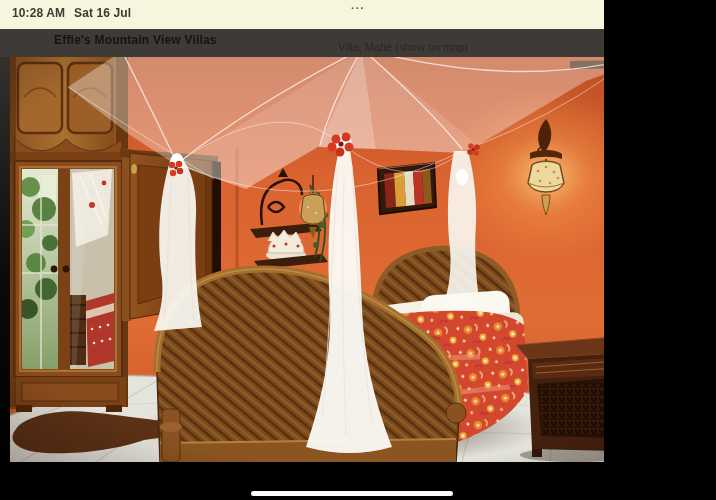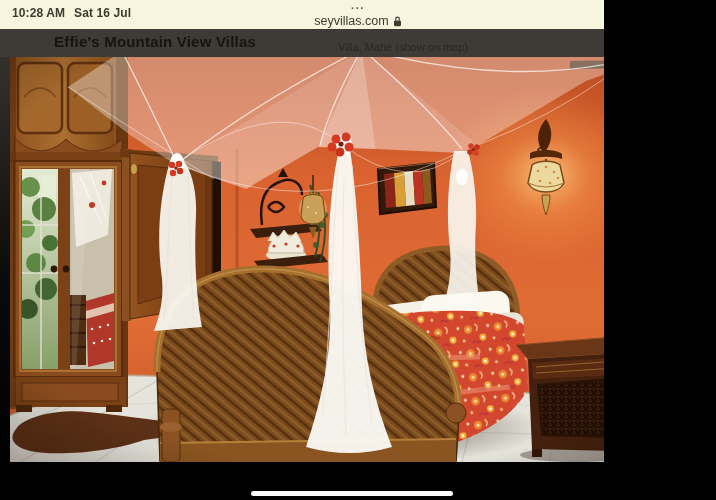--- a/index.html
+++ b/index.html
@@ -11,21 +11,21 @@
   .sb-left .date{font-weight:600;margin-left:9px;}
   .sb-center{position:absolute;left:50%;transform:translateX(-50%);top:0;text-align:center;width:220px;cursor:pointer;}
   .dots{font-size:11px;line-height:10px;color:#55544a;font-weight:700;letter-spacing:1px;margin-top:3px;}
   .domain-row{margin-top:1px;font-size:12.5px;color:#3c3c32;display:flex;align-items:center;justify-content:center;gap:4px;}
   .sb-right{position:absolute;right:10px;top:6px;display:flex;align-items:center;gap:5px;font-size:16px;color:#3b3b31;font-weight:bold;}
   .batt{position:relative;display:inline-block;width:22px;height:11px;border:1px solid #8d8d80;border-radius:3px;background:#e9e7cf;vertical-align:middle;}
   .batt-fill{position:absolute;left:1px;top:1px;bottom:1px;width:40%;background:#3a3a30;border-radius:1.5px;}
   .batt-cap{width:2px;height:4px;background:#8d8d80;border-radius:0 2px 2px 0;margin-left:-4px;}
   
   .strip{position:absolute;top:29px;left:0;width:716px;height:28px;background:#3e3a36;overflow:hidden;}
-  .page-title{position:absolute;left:54px;top:4px;font-size:15px;font-weight:700;color:#17130e;letter-spacing:.2px;white-space:nowrap;}
+  .page-title{position:absolute;left:54px;top:4px;font-size:12px;font-weight:700;color:#17130e;letter-spacing:.2px;white-space:nowrap;}
   .page-subtitle{position:absolute;left:338px;top:12px;font-size:11px;color:#2b2722;white-space:nowrap;}
   
   .photo-row{position:absolute;top:57px;left:0;width:716px;height:405px;
              background:linear-gradient(#34312d,#0a0a0a 55%,#000);}
   .photo{position:absolute;top:57px;left:10px;width:696px;height:405px;overflow:hidden;background:#d95f2e;cursor:pointer;}
   .photo svg{display:block;}
   .caption-bar{position:absolute;top:462px;left:0;width:716px;height:38px;background:#0b0b0b;}
   .caption{margin-top:7px;text-align:center;font-size:12px;color:#d3d3d3;letter-spacing:.3px;}
   .home-indicator{position:absolute;left:251px;top:491px;width:202px;height:5px;border-radius:2.5px;background:#fbfbfb;box-shadow:0 0 2px rgba(0,0,0,.6);}
 </style>
@@ -33,27 +33,20 @@
 <body>
 
 <div class="screen">
 
   <div class="statusbar">
     <div class="sb-left">
       <span>10:28 AM</span><span class="date">Sat 16 Jul</span>
     </div>
     <div class="sb-center">
       <div class="dots">···</div>
-      <div class="domain-row">
-        <span>seyvillas.com</span>
-        <svg width="9" height="11" viewBox="0 0 9 11">
-          <rect x="1" y="4.6" width="7" height="5.6" rx="1.1" fill="#3c3c32"></rect>
-          <path d="M2.7 4.6 V3 a1.8 1.8 0 0 1 3.6 0 V4.6" fill="none" stroke="#3c3c32" stroke-width="1.2"></path>
-        </svg>
-      </div>
     </div>
     <div class="sb-right">
       <svg width="16" height="12" viewBox="0 0 16 12">
         <path d="M8 11 L5.7 8.6 a3.4 3.4 0 0 1 4.6 0 Z" fill="#3b3b31"></path>
         <path d="M3.7 6.4 a6.2 6.2 0 0 1 8.6 0" stroke="#3b3b31" fill="none" stroke-width="1.5"></path>
         <path d="M1.3 3.9 a9.6 9.6 0 0 1 13.4 0" stroke="#3b3b31" fill="none" stroke-width="1.5"></path>
       </svg>
       <span>43%</span>
       <span class="batt">
           <span class="batt-fill" style="width: 43%;"></span>

